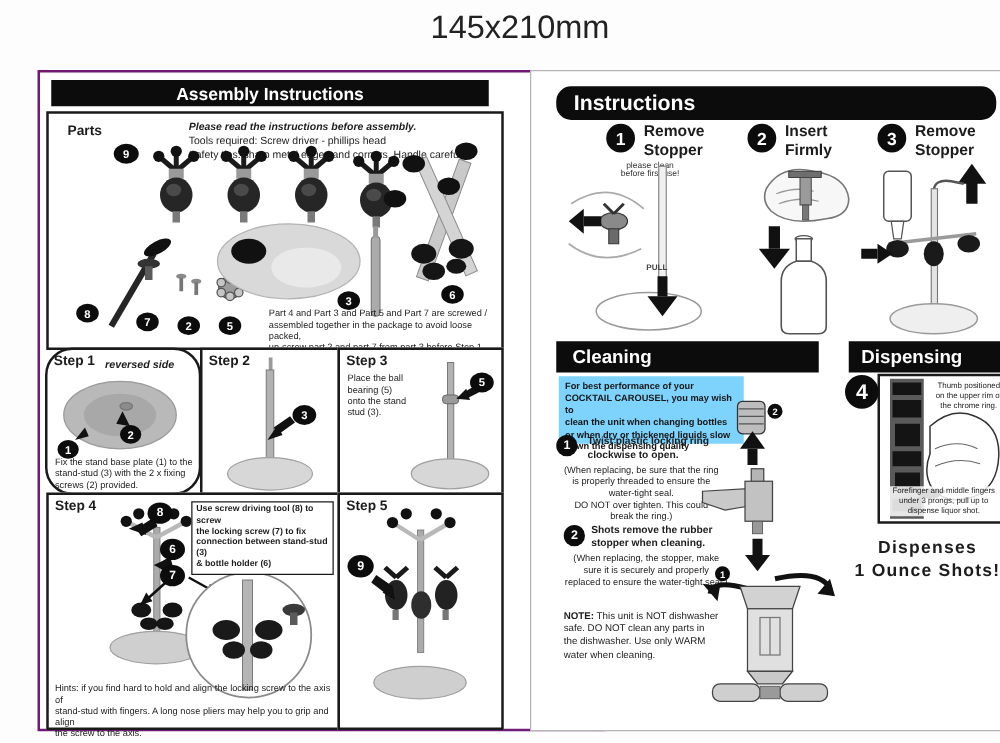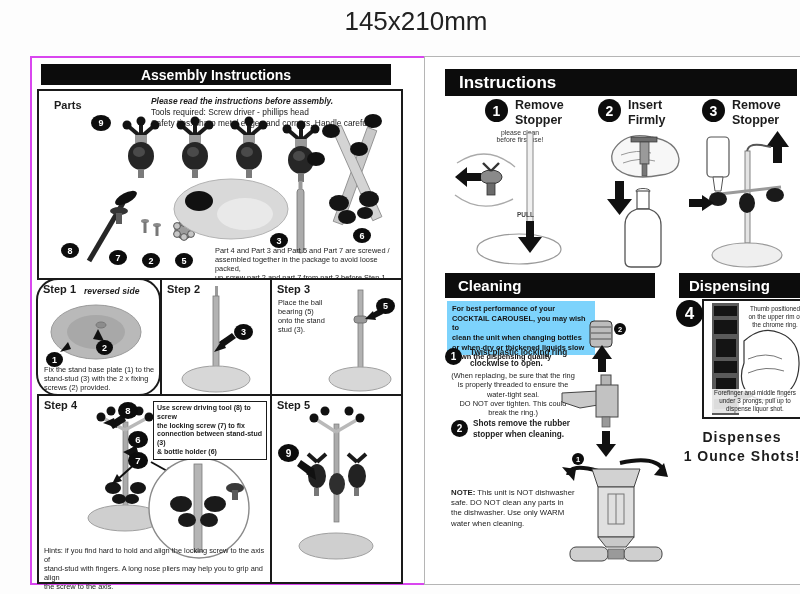--- a/index.html
+++ b/index.html
@@ -1,21 +1,21 @@
 <!DOCTYPE html>
 <html><head>
 <meta charset="utf-8">
 <style>
   * { box-sizing: border-box; margin: 0; padding: 0; }
   html,body { width:800px; height:594px; background:#fdfdfd; overflow:hidden;
     font-family:"Liberation Sans", sans-serif; color:#1c1c1c; }
   .abs { position:absolute; }
   #stage { position:relative; width:800px; height:594px; background:#fdfdfd;margin-left:16px; }
   .page { position:absolute; background:#fff; }
-  #left-page  { left:14px; top:56px; width:454px; height:529px; border:2px solid #d946ef; }
+  #left-page  { left:14px; top:56px; width:454px; height:529px; border:2px solid #701a75; }
   #right-page { left:408px; top:56px; width:388px; height:529px; border:1px solid #b5b5b5; }
   .bar { position:absolute; background:#0c0c0c; color:#fff; font-weight:bold;
          display:flex; align-items:center; }
   .pre { white-space:pre-line; }
   .badge { position:absolute; background:#0c0c0c; color:#fff; border-radius:50%;
            display:flex; align-items:center; justify-content:center; font-weight:bold; z-index:5;}
   .cell { position:absolute; border:2px solid #1a1a1a; background:#fff; }
   .cell h3 { font-size:11px; font-weight:bold; position:absolute; left:5px; top:3px; }
   .tinytext { font-size:7.4px; line-height:1.22; }
   svg { position:absolute; left:0; top:0; }
@@ -231,21 +231,21 @@
         <ellipse cx="64" cy="150" rx="37" ry="13" fill="#cfcfcf" stroke="#a0a0a0"></ellipse>
         <polygon points="25,70 38,80 42,73 29,64" fill="#111"></polygon>
         <polygon points="44,84 42,72 34,78" fill="#111"></polygon>
       </svg>
       <div class="badge" style="left:6px; top:48px; width:21px; height:18px; font-size:10px;">9</div>
     </div>
   </div>
 
   <div id="right-page" class="page">
 
-    <div class="bar" style="left:20px; top:12px; width:352px; height:27px; font-size:17px; padding-left:14px;">
+    <div class="bar" style="left:20px; top:12px; width:352px; height:27px; font-size:17px; padding-left:14px;border-radius:12px;">
       <span>Instructions</span>
     </div>
 
     <div class="badge" style="left:60px; top:42px; width:23px; height:23px; font-size:14px;">1</div>
     <div class="abs pre" style="left:90px; top:41px; font-size:12.5px; font-weight:bold; line-height:1.2;">Remove
 Stopper</div>
     <div class="badge" style="left:173px; top:42px; width:23px; height:23px; font-size:14px;">2</div>
     <div class="abs pre" style="left:203px; top:41px; font-size:12.5px; font-weight:bold; line-height:1.2;">Insert
 Firmly</div>
     <div class="badge" style="left:277px; top:42px; width:23px; height:23px; font-size:14px;">3</div>
@@ -324,20 +324,23 @@
 clockwise to open.</div>
     <div class="abs pre" style="left:4px; top:314px; width:168px; font-size:7.4px; line-height:1.25; text-align:center;">(When replacing, be sure that the ring
 is properly threaded to ensure the
 water-tight seal.
 DO NOT over tighten.  This could
 break the ring.)</div>
 
     <div class="badge" style="left:26px; top:363px; width:17px; height:17px; font-size:10px;">2</div>
     <div class="abs pre" style="left:48px; top:362px; width:130px; font-size:8.2px; font-weight:bold; line-height:1.3;">Shots remove the rubber
 stopper when cleaning.</div>
+    <div class="abs pre" style="left:8px; top:385px; width:168px; font-size:7.4px; line-height:1.25; text-align:center;">(When replacing, the stopper, make
+sure it is securely and properly
+replaced to ensure the water-tight seal.)</div>
 
     <div class="abs" style="left:26px; top:421px; width:160px; font-size:7.8px; line-height:1.3; white-space:pre-line;">
       <span style="font-weight:bold;">NOTE:</span><span> This unit is NOT dishwasher
 safe.  DO NOT clean any parts in
 the dishwasher.  Use only WARM
 water when cleaning.</span>
     </div>
 
     <div class="abs" style="left:133px; top:256px; width:120px; height:256px;">
       <svg width="120" height="256" viewBox="0 0 120 256">

